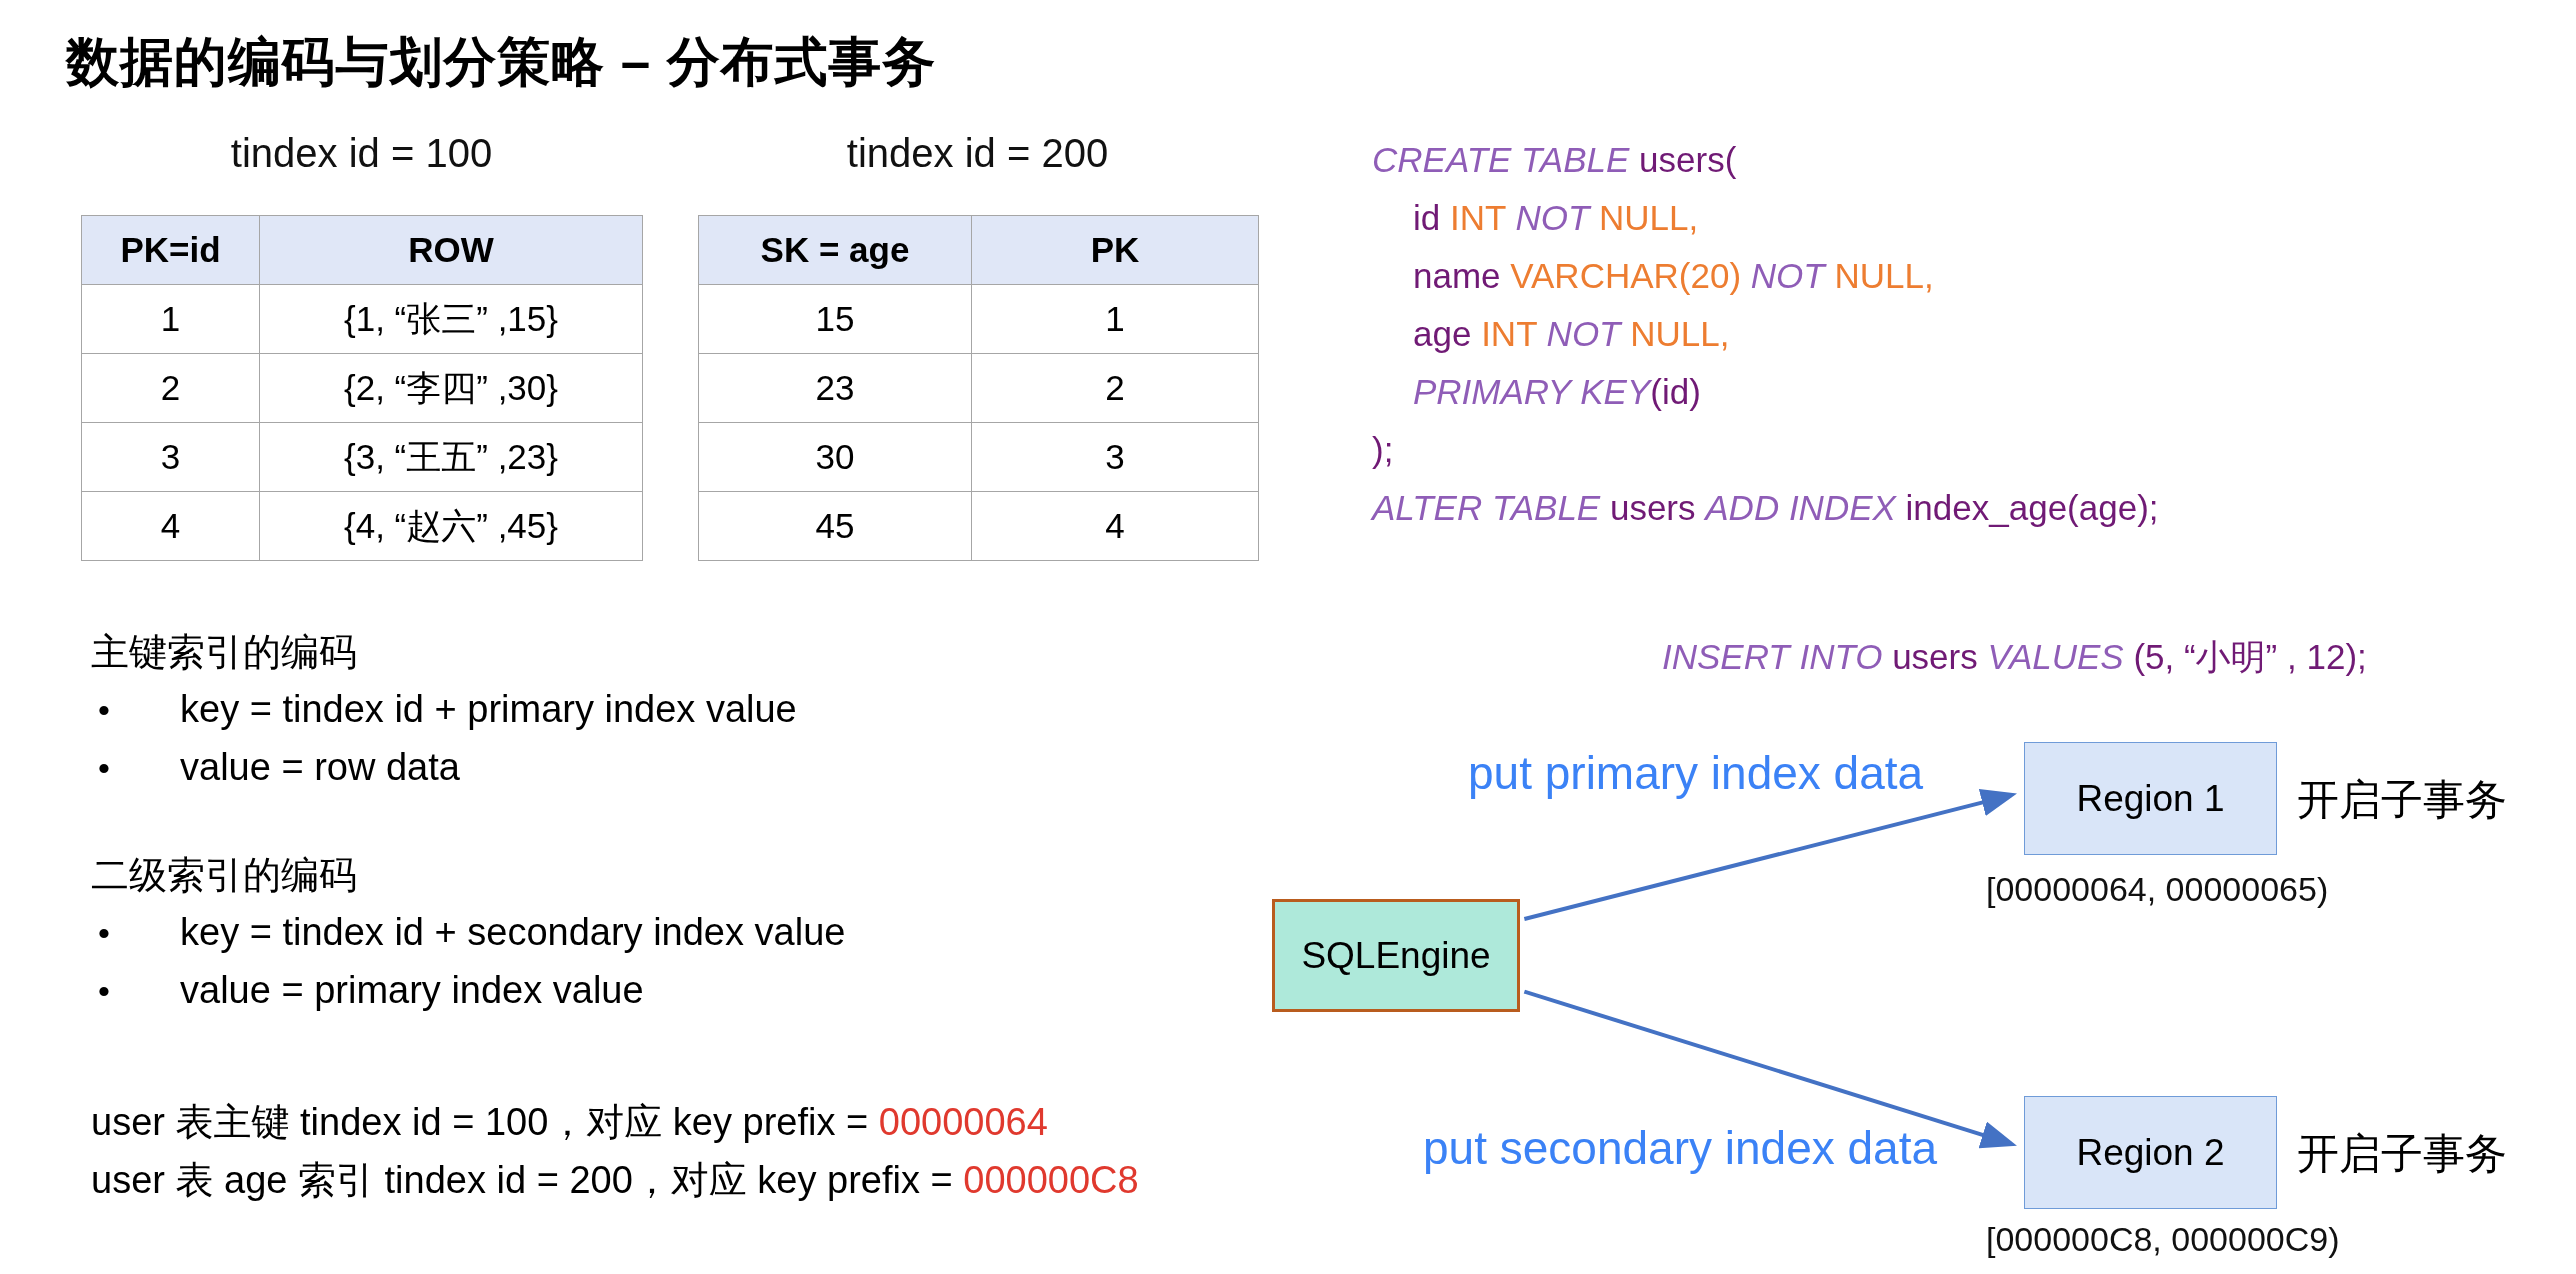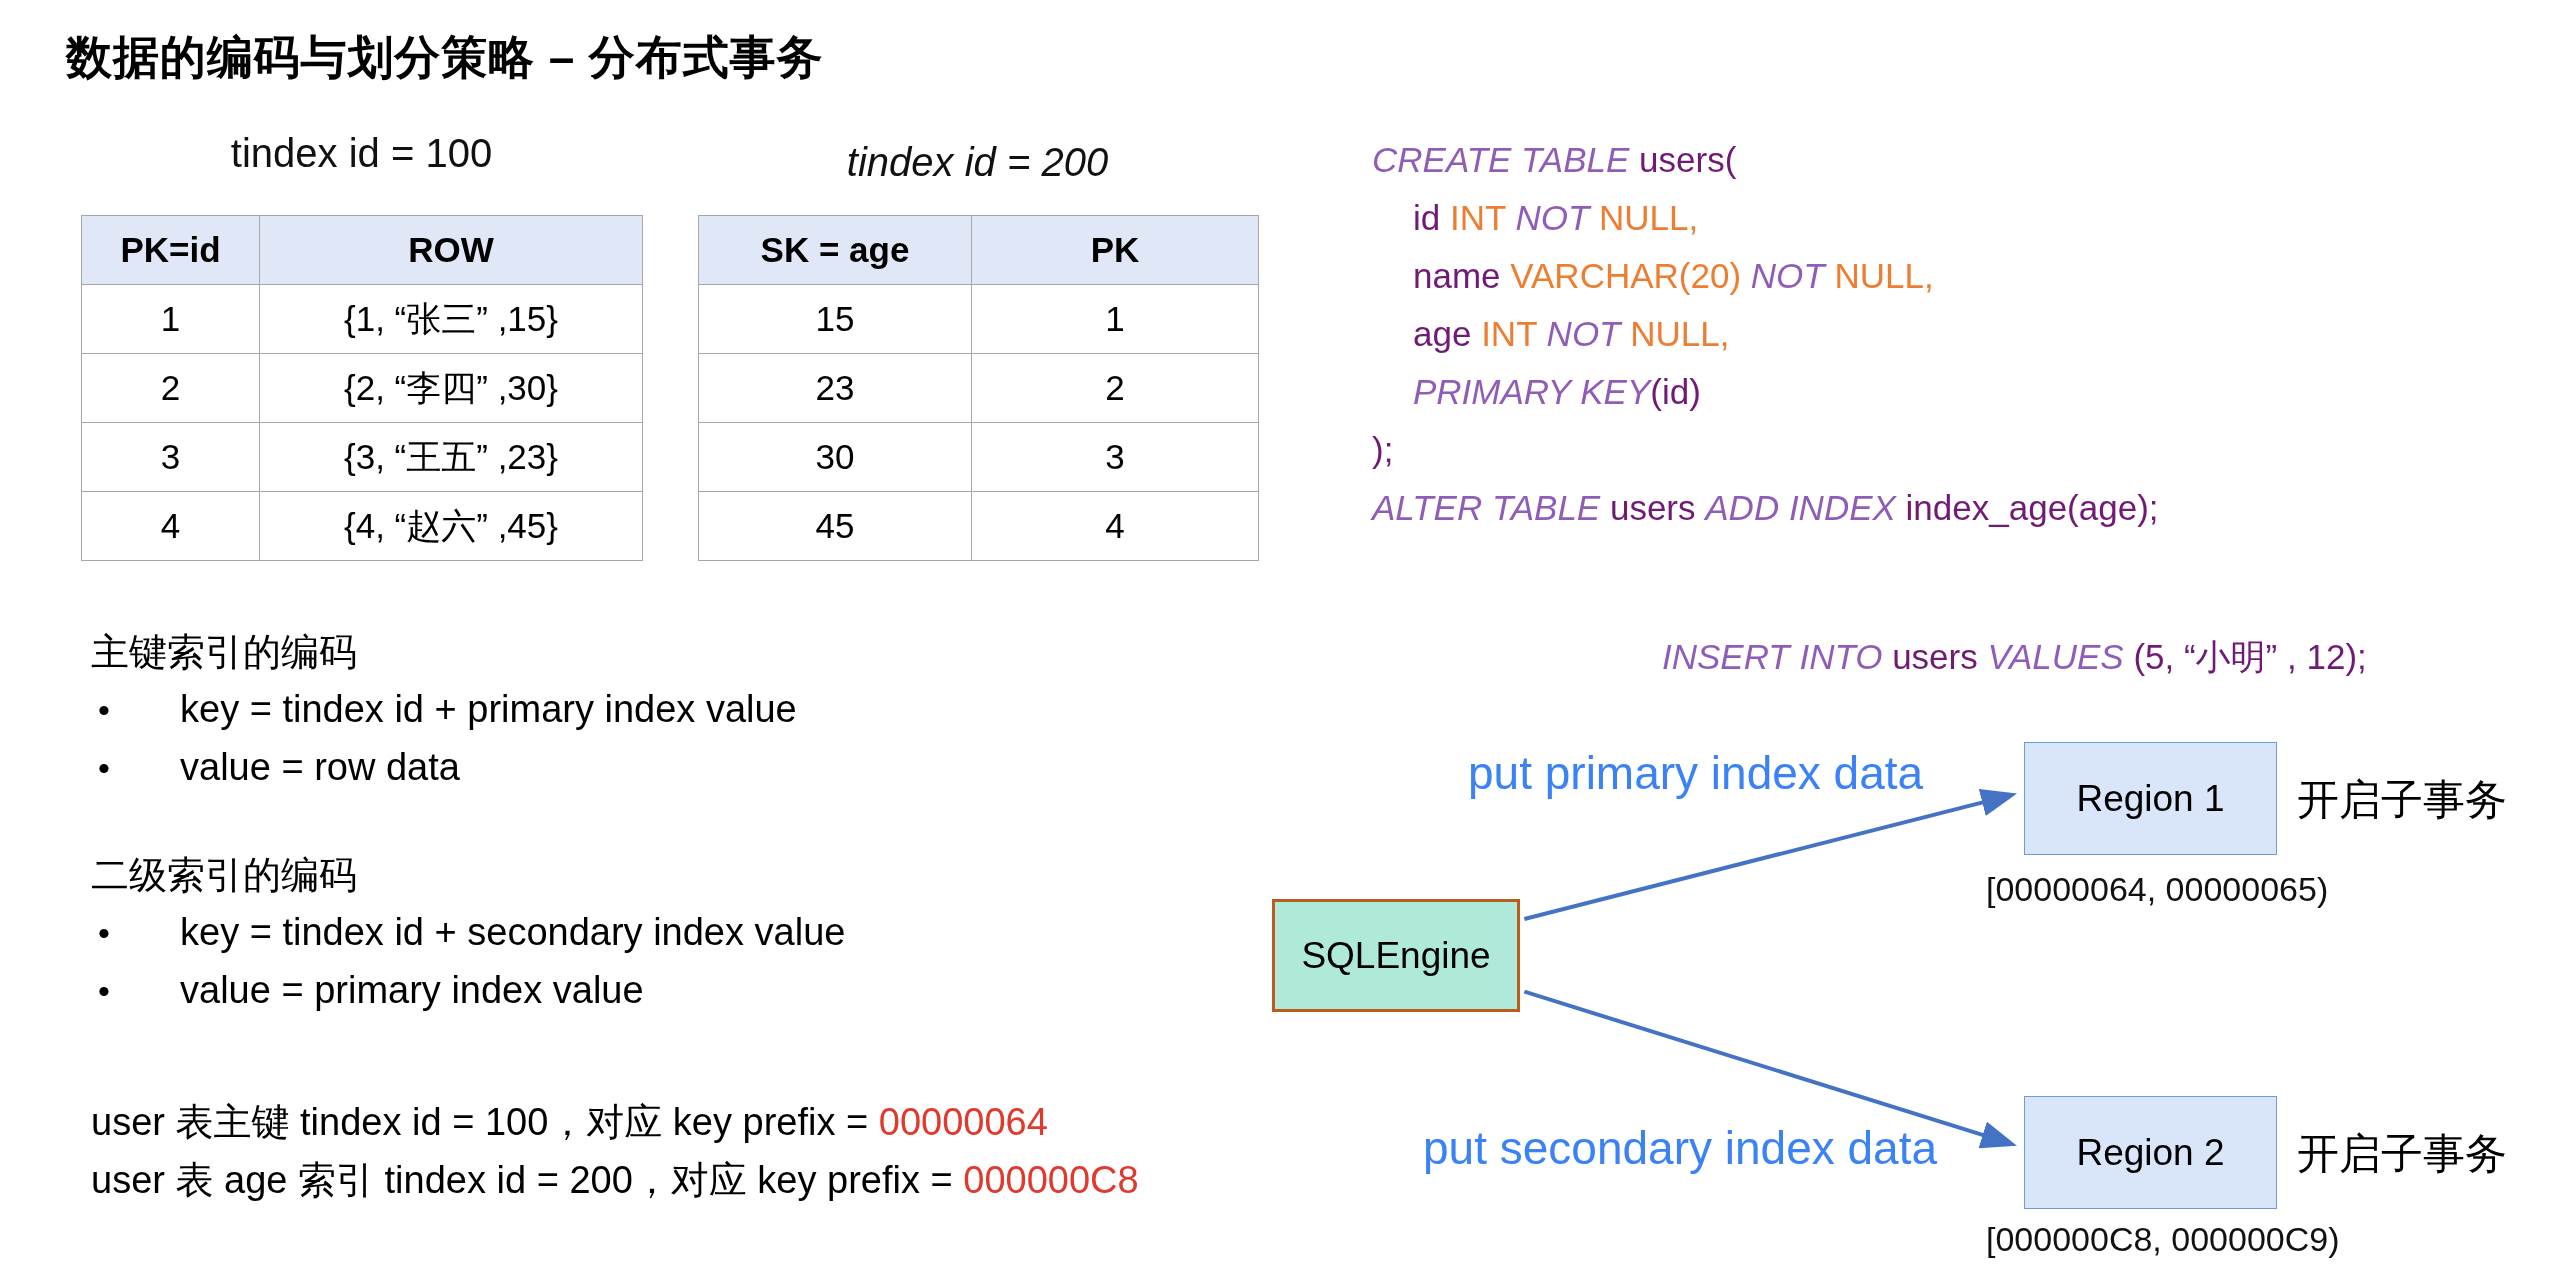--- a/index.html
+++ b/index.html
@@ -1,26 +1,26 @@
 <!DOCTYPE html>
 <html style="font-size:14px"><head>
 <meta charset="utf-8">
 <style>
   html,body{margin:0;padding:0;background:#ffffff;}
   #slide{
     position:relative;width:2576px;height:1275px;background:#ffffff;overflow:hidden;
     font-family:"Liberation Sans","DejaVu Sans",sans-serif;color:#000;
   }
   
-  #title{position:absolute;left:66px;top:26.6px;font-size:46px;font-weight:bold;letter-spacing:0.9px;}
+  #title{position:absolute;left:66px;top:26.6px;font-size:53px;font-weight:bold;letter-spacing:0.9px;}
 
   
   .tbl-caption{position:absolute;text-align:center;font-size:40px;color:#111;}
   #cap-primary{left:81px;top:131px;width:561px;}
-  #cap-secondary{left:698px;top:140px;width:559px;font-style:italic;}
+  #cap-secondary{left:698px;top:131px;width:559px;}
   table.data{position:absolute;border-collapse:collapse;table-layout:fixed;background:#fff;}
   #tbl-primary{left:81px;top:215px;width:561px;padding-left:11px;}
   #tbl-secondary{left:698px;top:215px;width:559px;}
   table.data th,table.data td{
     border:1.8px solid #A6A6A6;height:69px;text-align:center;vertical-align:middle;
     font-size:35px;padding:0 7px;box-sizing:border-box;
   }
   table.data th{background:#E0E7F7;font-weight:bold;}
   #tbl-primary col.c0{width:178px;} #tbl-primary col.c1{width:383px;}
   #tbl-secondary col.c0{width:273px;} #tbl-secondary col.c1{width:287px;}

